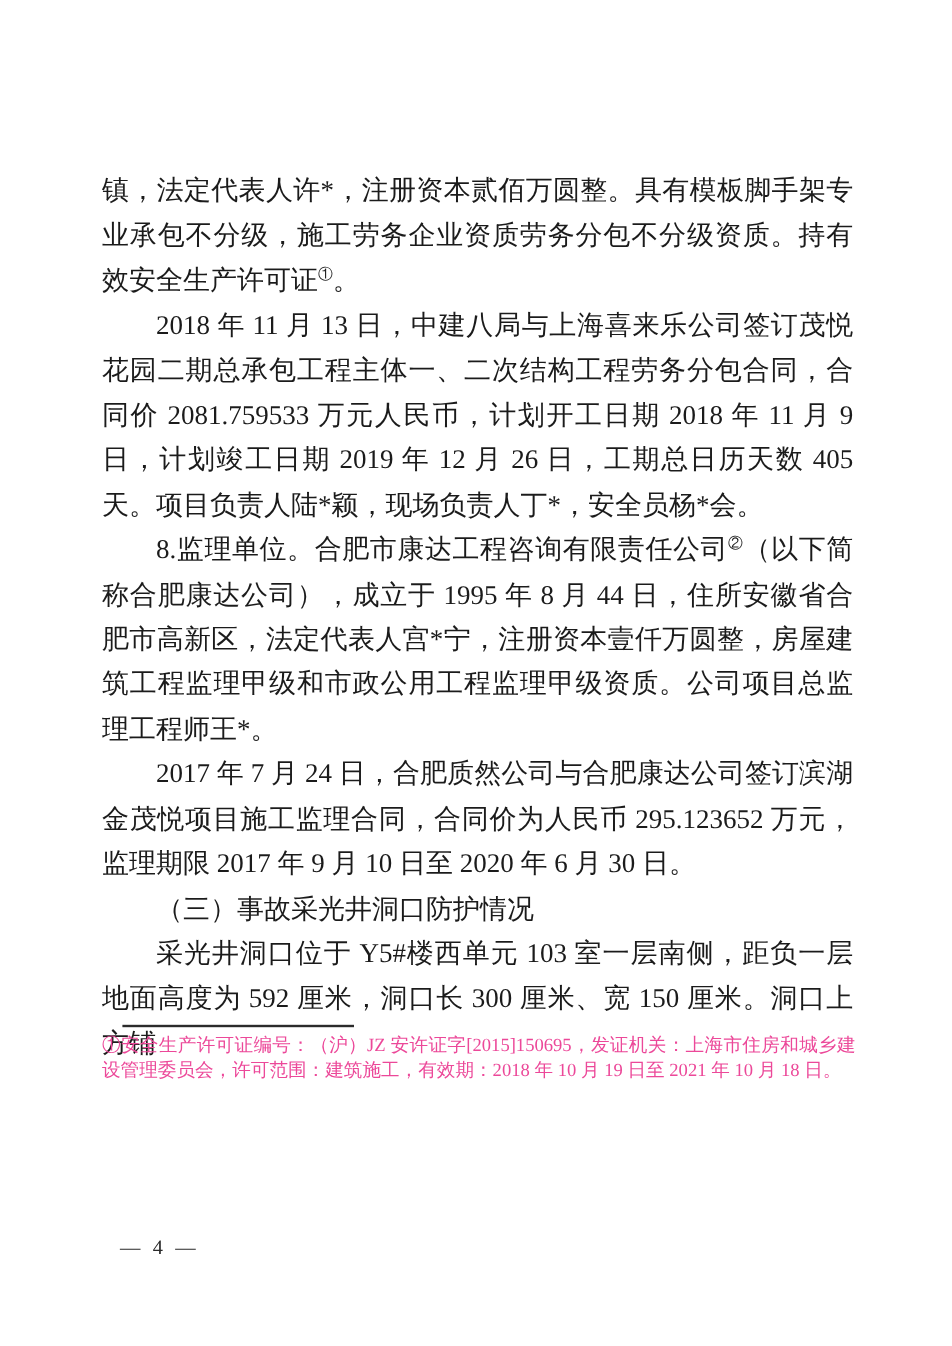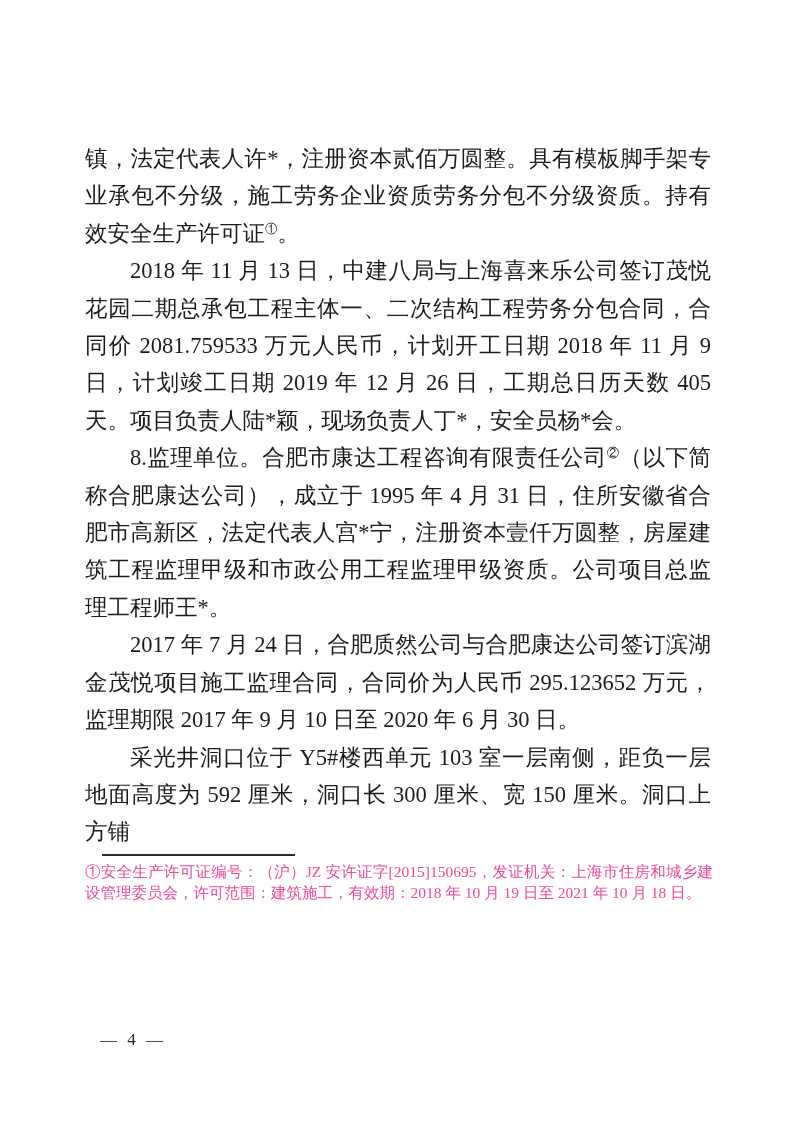--- a/index.html
+++ b/index.html
@@ -66,24 +66,25 @@
 <body>
 
 <div class="page">
 
   <div class="body-text">
 
     <p><span>镇，法定代表人许*，注册资本贰佰万圆整。具有模板脚手架专业承包不分级，施工劳务企业资质劳务分包不分级资质。持有效安全生产许可证</span><sup class="fn-ref">①</sup><span>。</span></p>
 
     <p class="indent">2018 年 11 月 13 日，中建八局与上海喜来乐公司签订茂悦花园二期总承包工程主体一、二次结构工程劳务分包合同，合同价 2081.759533 万元人民币，计划开工日期 2018 年 11 月 9 日，计划竣工日期 2019 年 12 月 26 日，工期总日历天数 405 天。项目负责人陆*颖，现场负责人丁*，安全员杨*会。</p>
 
-    <p class="indent"><span>8.监理单位。合肥市康达工程咨询有限责任公司</span><sup class="fn-ref">②</sup><span>（以下简称合肥康达公司），成立于 1995 年 4 月 31 日，住所安徽省合肥市高新区，法定代表人宫*宁，注册资本壹仟万圆整，房屋建筑工程监理甲级和市政公用工程监理甲级资质。公司项目总监理工程师王*。</span></p>
+    <p class="indent"><span>8.监理单位。合肥市康达工程咨询有限责任公司</span><sup class="fn-ref">②</sup><span>（以下简称合肥康达公司），成立于 1995 年 8 月 44 日，住所安徽省合肥市高新区，法定代表人宫*宁，注册资本壹仟万圆整，房屋建筑工程监理甲级和市政公用工程监理甲级资质。公司项目总监理工程师王*。</span></p>
 
     <p class="indent">2017 年 7 月 24 日，合肥质然公司与合肥康达公司签订滨湖金茂悦项目施工监理合同，合同价为人民币 295.123652 万元，监理期限 2017 年 9 月 10 日至 2020 年 6 月 30 日。</p>
 
+    <p class="indent kai-heading">（三）事故采光井洞口防护情况</p>
 
     <p class="indent">采光井洞口位于 Y5#楼西单元 103 室一层南侧，距负一层地面高度为 592 厘米，洞口长 300 厘米、宽 150 厘米。洞口上方铺</p>
 
   </div>
 
   <div class="fn-sep"></div>
 
   <div class="footnotes">
     <p>①安全生产许可证编号：（沪）JZ 安许证字[2015]150695，发证机关：上海市住房和城乡建设管理委员会，许可范围：建筑施工，有效期：2018 年 10 月 19 日至 2021 年 10 月 18 日。</p>
   </div>

